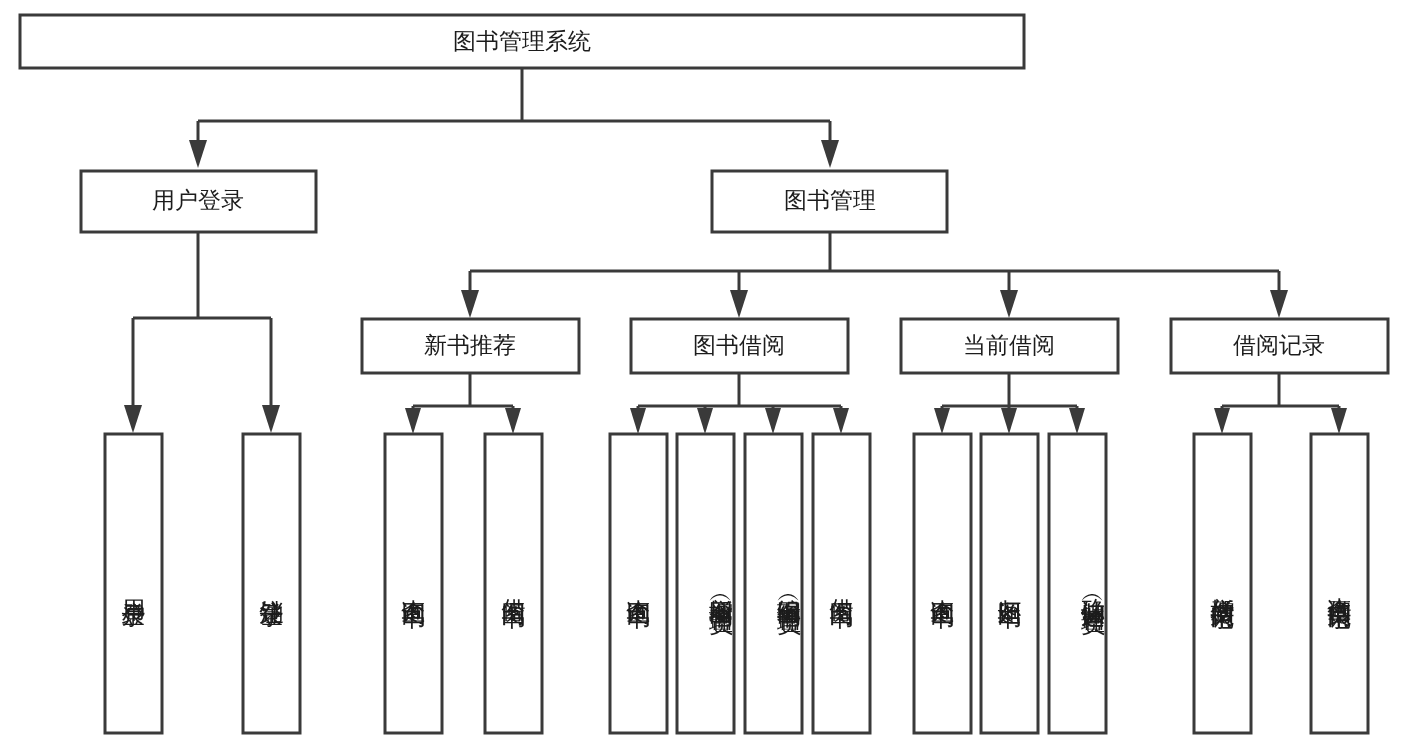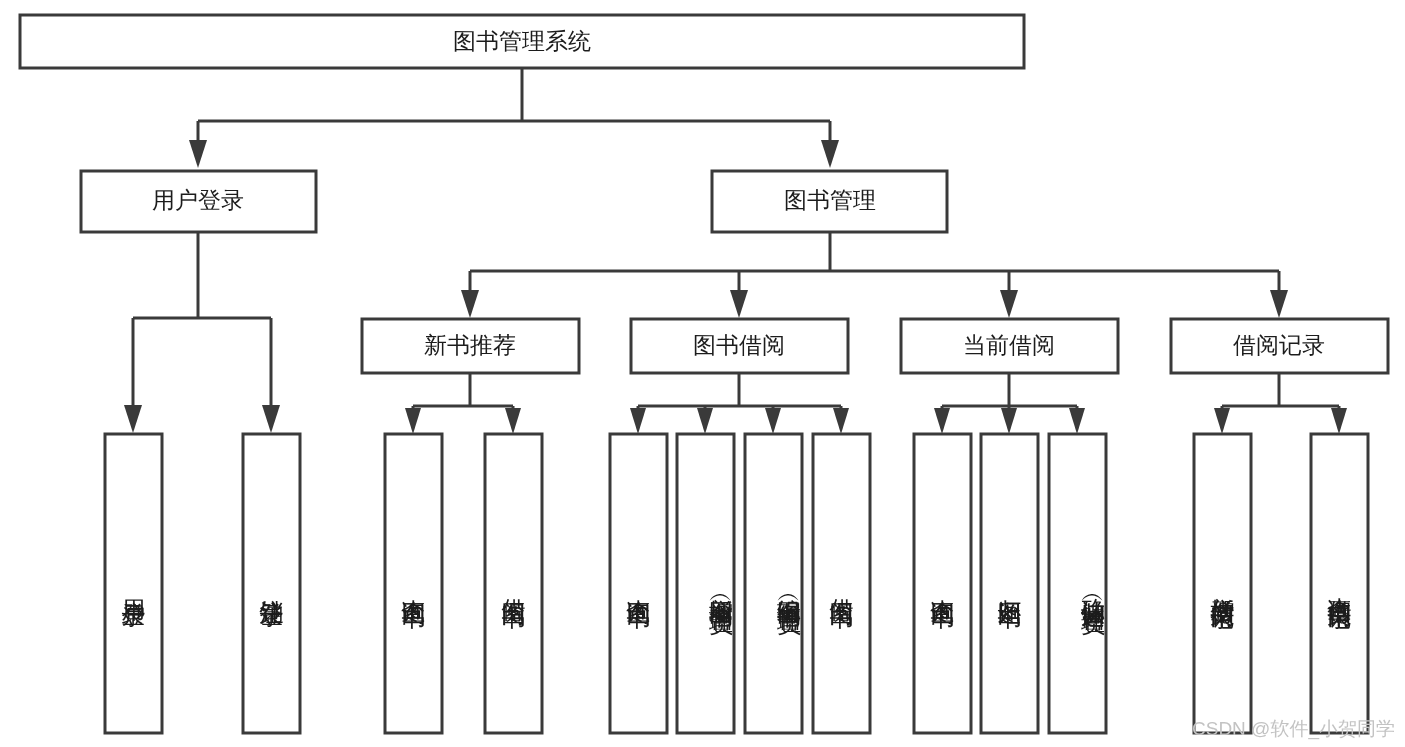--- a/index.html
+++ b/index.html
@@ -192,15 +192,14 @@
   <div class="leaf-label" style="left:745px; top:434px; width:57px; height:299px; align-items:flex-start; padding-top:8px; box-sizing:border-box;">编辑图书（管理员）</div>
   <div class="leaf-label" style="left:813px; top:434px; width:57px; height:299px;">借阅图书</div>
 
   <div class="leaf-label" style="left:914px; top:434px; width:57px; height:299px;">查询图书</div>
   <div class="leaf-label" style="left:981px; top:434px; width:57px; height:299px;">归还图书</div>
   <div class="leaf-label" style="left:1049px; top:434px; width:57px; height:299px; align-items:flex-start; padding-top:8px; box-sizing:border-box;">确认归还（管理员）</div>
 
   <div class="leaf-label" style="left:1194px; top:434px; width:57px; height:299px;">新增借阅记录</div>
   <div class="leaf-label" style="left:1311px; top:434px; width:57px; height:299px;">查询借阅记录</div>
 
-  <div class="watermark" style="left:1192px; top:716px;">CSDN @软件_小贺同学</div>
 
 </div>
 
 </body></html>

